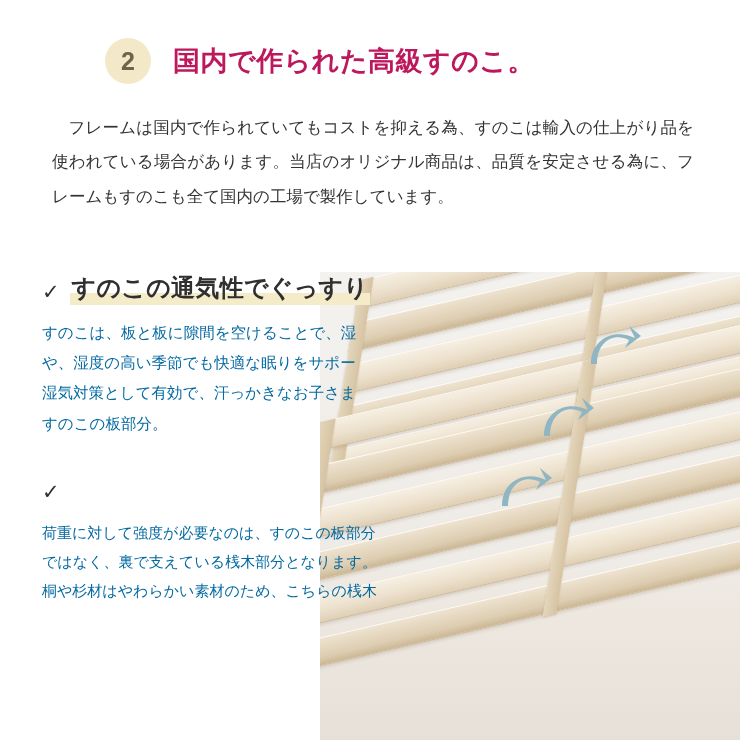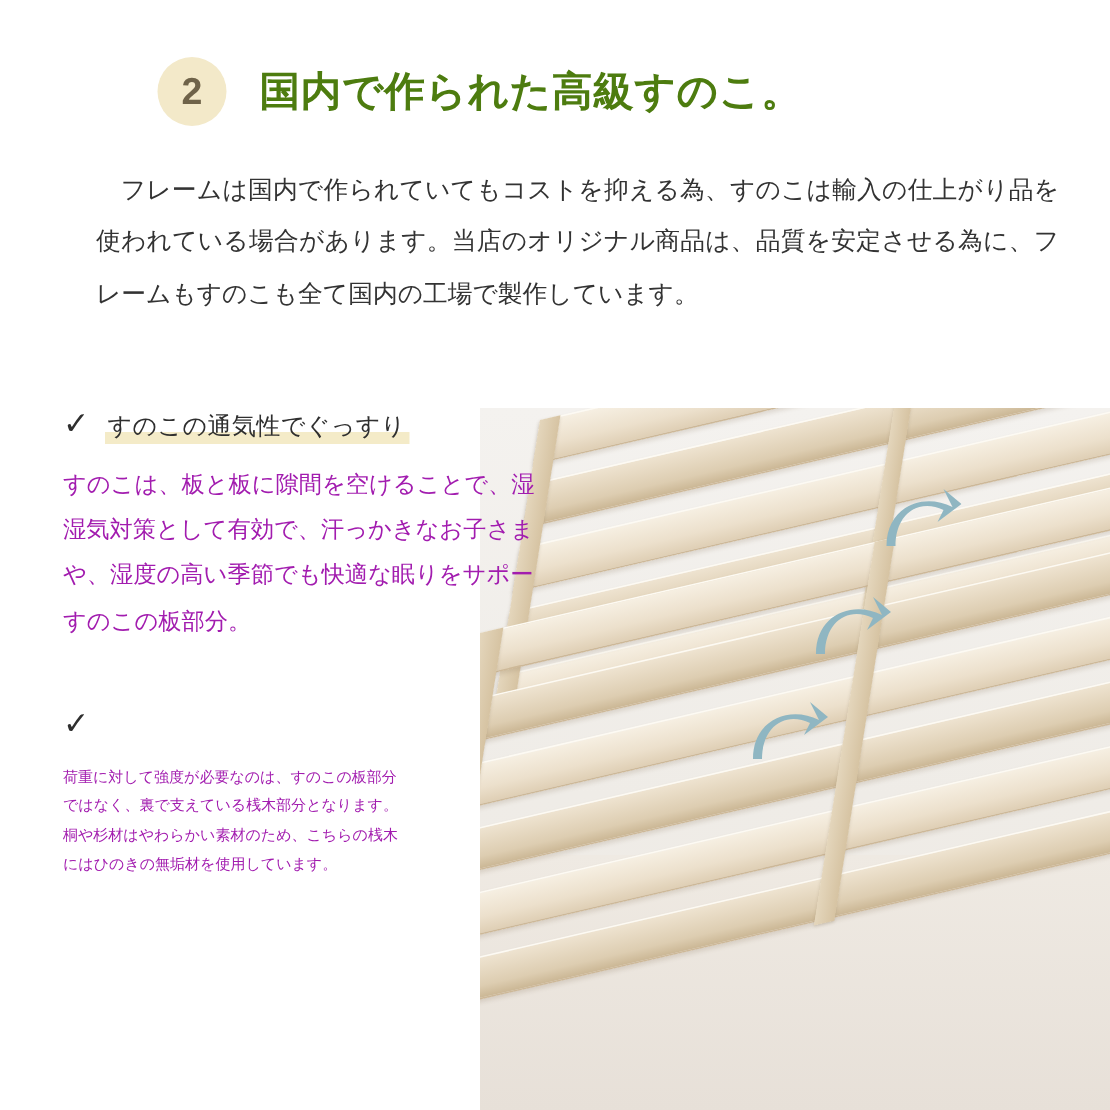--- a/index.html
+++ b/index.html
@@ -42,30 +42,30 @@
     display: flex;
     align-items: center;
     justify-content: center;
     flex: 0 0 auto;
     letter-spacing: 0;
   }
   .header-title {
     margin-left: 22px;
     font-size: 27px;
     font-weight: bold;
-    color: #4d7c0f;
+    color: #be185d;
     letter-spacing: 0.5px;
     white-space: nowrap;
   }
 
   
   .intro {
     position: absolute;
     top: 110px;
-    left: 64px;
+    left: 52px;
     width: 642px;
     font-size: 16.5px;
     line-height: 2.08;
     color: #333333;
     text-align: justify;
     text-justify: inter-character;
   }
   .intro p {
     margin: 0;
     text-indent: 1em;
@@ -154,38 +154,38 @@
     margin-bottom: 12px;
   }
   .check {
     font-size: 21px;
     line-height: 1;
     color: #2f2f2f;
     font-weight: bold;
     padding-bottom: 4px;
   }
   .sec-title {
-    font-size: 16px;
-    font-weight: normal;
+    font-size: 24px;
+    font-weight: bold;
     color: #2f2f2f;
     background: linear-gradient(transparent 62%, #f4ebc8 62%, #f4ebc8 96%, transparent 96%);
     padding: 0 2px 2px 2px;
     white-space: nowrap;
     letter-spacing: 0.3px;
   }
   .sec-body {
     font-size: 15.5px;
     line-height: 1.95;
-    color: #a21caf;
+    color: #0369a1;
     text-align: justify;
     text-justify: inter-character;
   }
   .sec-body p { margin: 0; }
   .section.second { margin-top: 42px; }
-  .section.second .sec-body { font-size: 10px; }
+  .section.second .sec-body { font-size: 15px; }
 </style>
 </head>
 <body>
 
 <div class="page">
 
   <div class="header">
     <div class="badge">2</div>
     <div class="header-title">国内で作られた高級すのこ。</div>
   </div>
@@ -238,32 +238,31 @@
 
   <div class="col-left">
 
     <div class="section first">
       <div class="sec-head">
         <span class="check">✓</span>
         <span class="sec-title">すのこの通気性でぐっすり</span>
       </div>
       <div class="sec-body">
         <p>すのこは、板と板に隙間を空けることで、湿</p>
+        <p>や、湿度の高い季節でも快適な眠りをサポー</p>
         <p>湿気対策として有効で、汗っかきなお子さま</p>
-        <p>や、湿度の高い季節でも快適な眠りをサポー</p>
         <p>すのこの板部分。</p>
       </div>
     </div>
 
     <div class="section second">
       <div class="sec-head">
         <span class="check">✓</span>
       </div>
       <div class="sec-body">
         <p>荷重に対して強度が必要なのは、すのこの板部分</p>
         <p>ではなく、裏で支えている桟木部分となります。</p>
         <p>桐や杉材はやわらかい素材のため、こちらの桟木</p>
-        <p>にはひのきの無垢材を使用しています。</p>
       </div>
     </div>
 
   </div>
 </div>
 
 </body></html>

